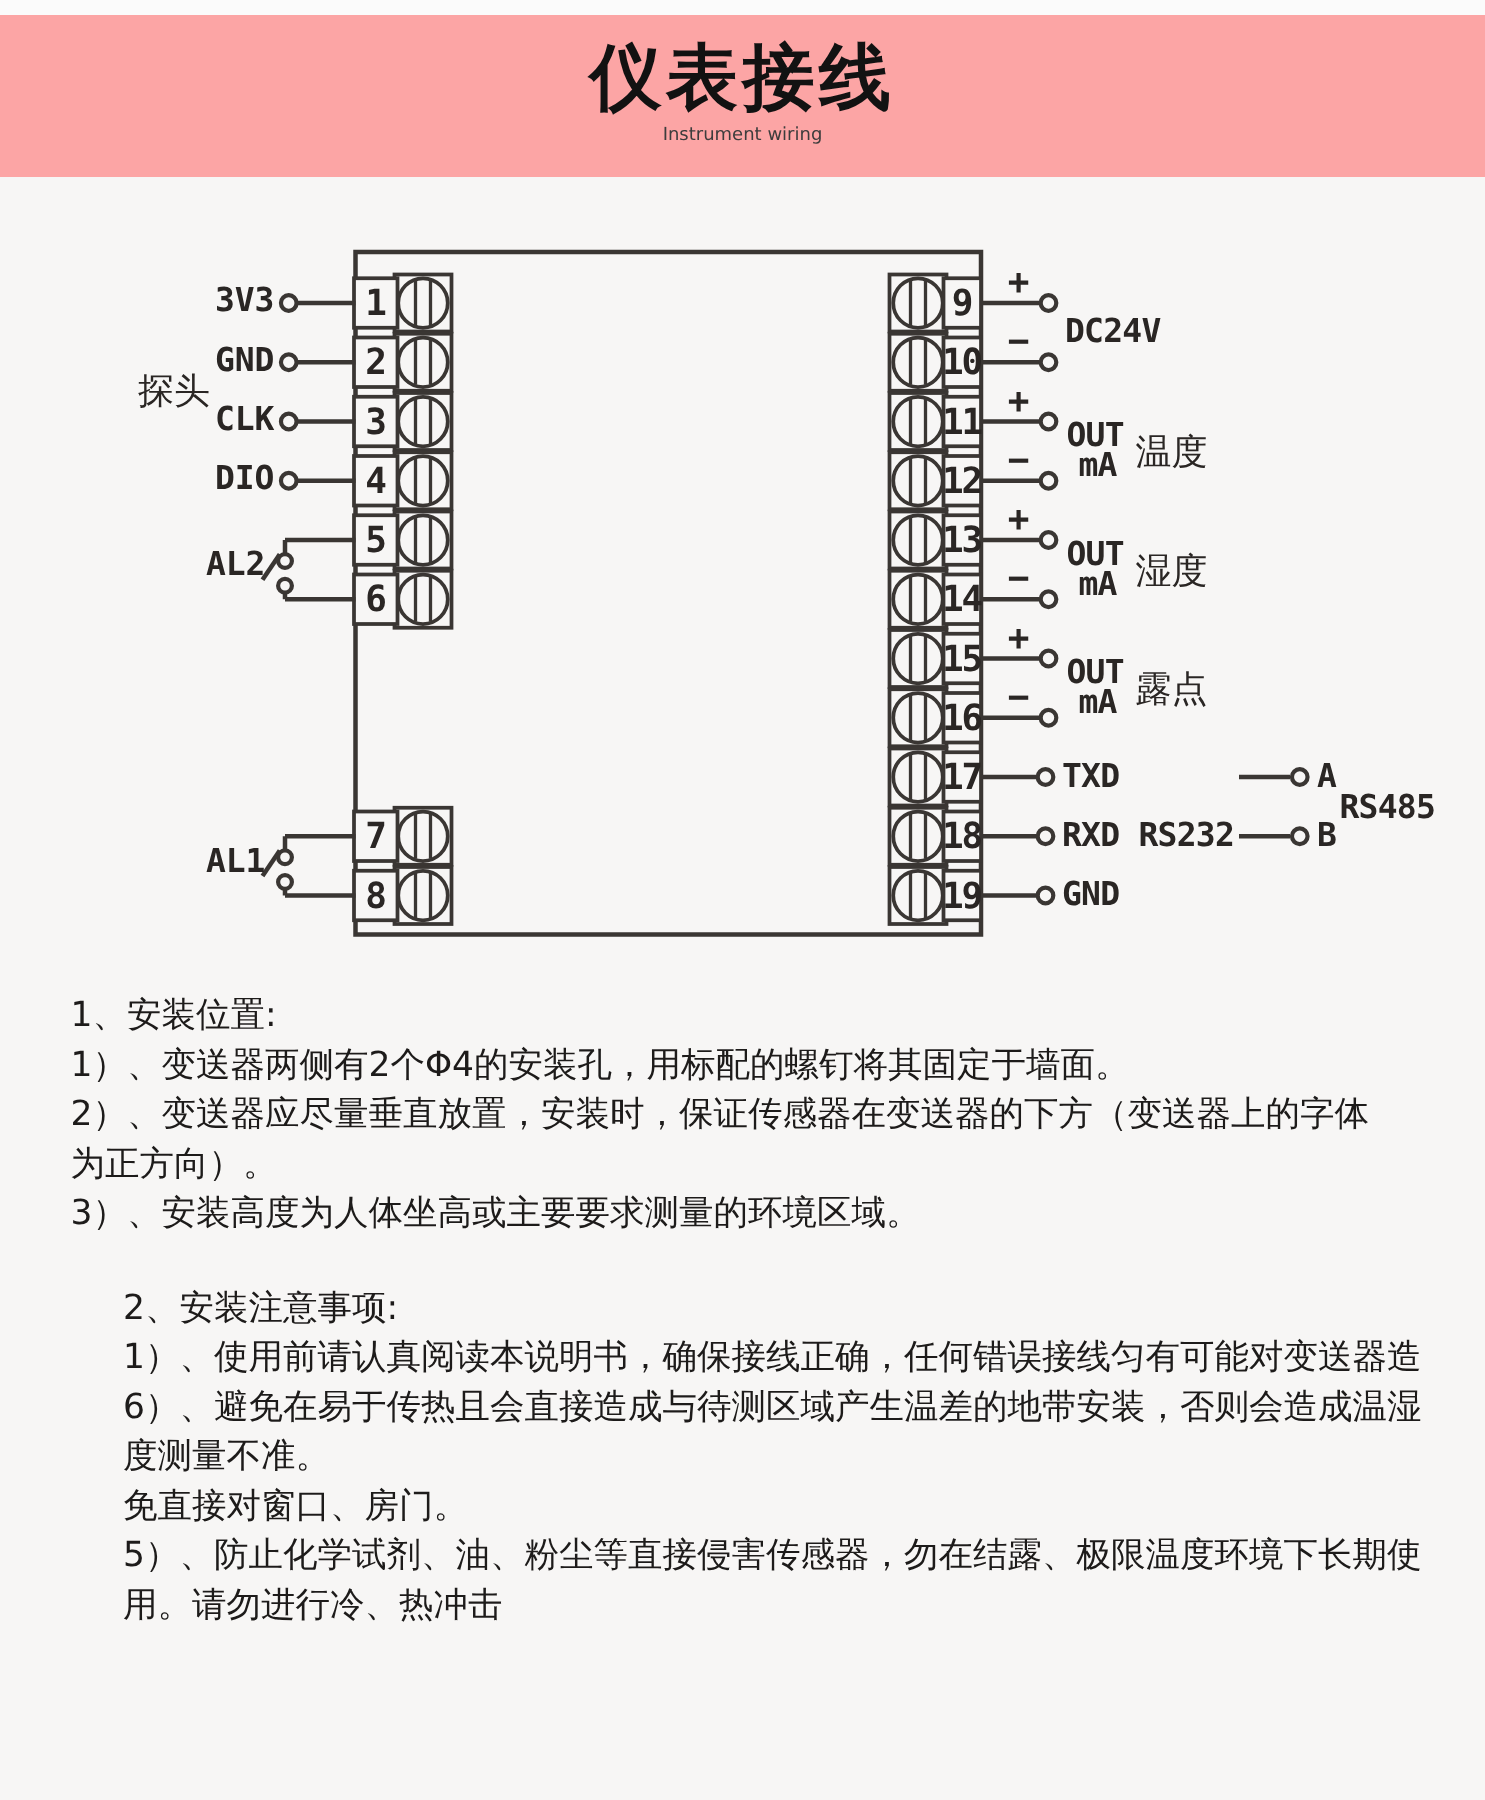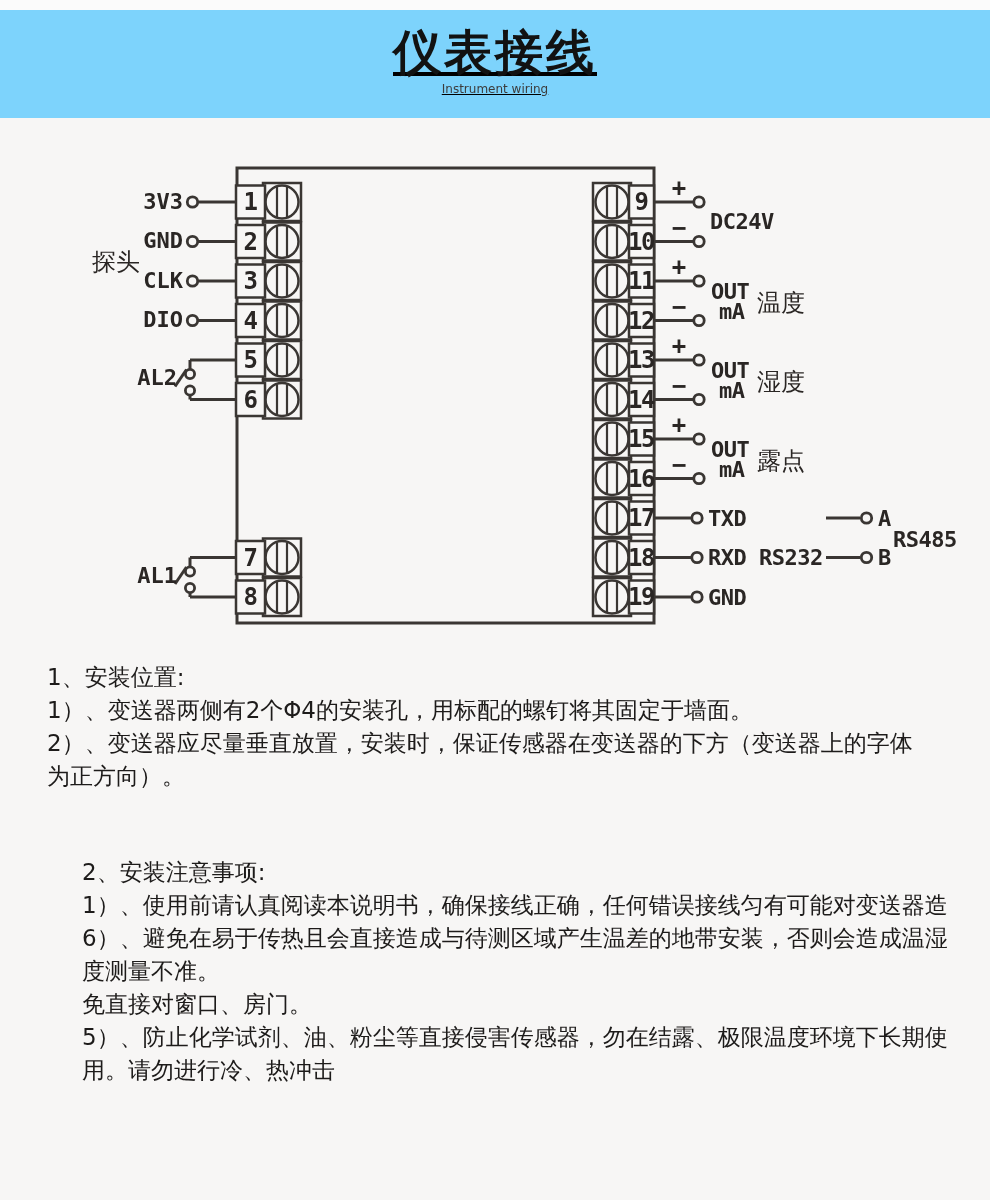--- a/index.html
+++ b/index.html
@@ -3,21 +3,21 @@
 <meta charset="utf-8">
 <style>
   html,body { margin:0; padding:0; }
   body {
     width:990px; height:1200px; position:relative;
     background:#f7f6f5;
     font-family:"DejaVu Sans", sans-serif;
     overflow:hidden;
   }
   .topstrip { position:absolute; left:0; top:0; width:990px; height:10px; background:#fbfbfb; }
-  .band { position:absolute; left:0; top:10px; width:990px; height:108px; background:#7dd3fc; text-align:center;text-decoration:underline; }
+  .band { position:absolute; left:0; top:10px; width:990px; height:108px; background:#fca5a5; text-align:center; }
   .title {
     margin-top:16px; font-size:48px; font-weight:700; letter-spacing:3px;
     color:#121212; font-family:"DejaVu Sans", sans-serif; line-height:52px;
   }
   .subtitle { font-size:12px; color:#3c3c3c; line-height:22px; letter-spacing:0px; }
 
   svg.diagram { position:absolute; left:0; top:0; }
 
   
   .box  { fill:none; stroke:#3a3633; stroke-width:3; }
@@ -215,20 +215,21 @@
   <text class="pr" x="878" y="518">A</text>
   <text class="pr" x="878" y="557.5">B</text>
   <text class="pr" x="893" y="539">RS485</text>
 </svg>
 
 <div class="textblock s1">
   <div class="tline">1、安装位置:</div>
   <div class="tline">1）、变送器两侧有2个Φ4的安装孔，用标配的螺钉将其固定于墙面。</div>
   <div class="tline">2）、变送器应尽量垂直放置，安装时，保证传感器在变送器的下方（变送器上的字体</div>
   <div class="tline">为正方向）。</div>
+  <div class="tline">3）、安装高度为人体坐高或主要要求测量的环境区域。</div>
 </div>
 
 <div class="textblock s2">
   <div class="tline">2、安装注意事项:</div>
   <div class="tline">1）、使用前请认真阅读本说明书，确保接线正确，任何错误接线匀有可能对变送器造</div>
   <div class="tline">6）、避免在易于传热且会直接造成与待测区域产生温差的地带安装，否则会造成温湿</div>
   <div class="tline">度测量不准。</div>
   <div class="tline">免直接对窗口、房门。</div>
   <div class="tline">5）、防止化学试剂、油、粉尘等直接侵害传感器，勿在结露、极限温度环境下长期使</div>
   <div class="tline">用。请勿进行冷、热冲击</div>

